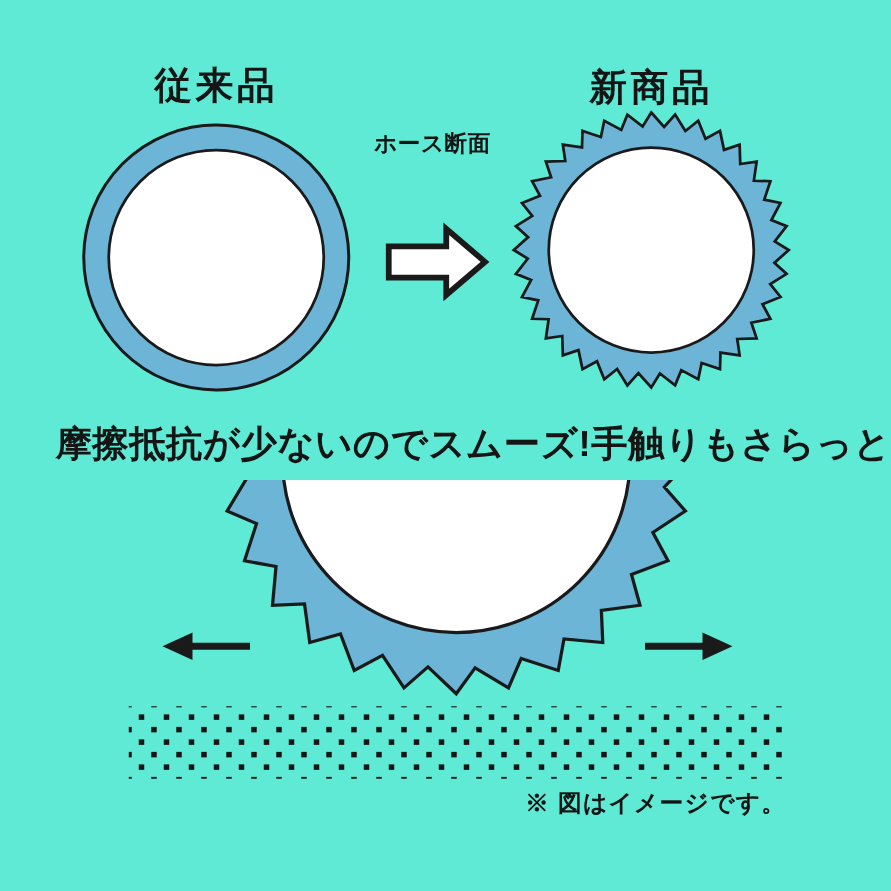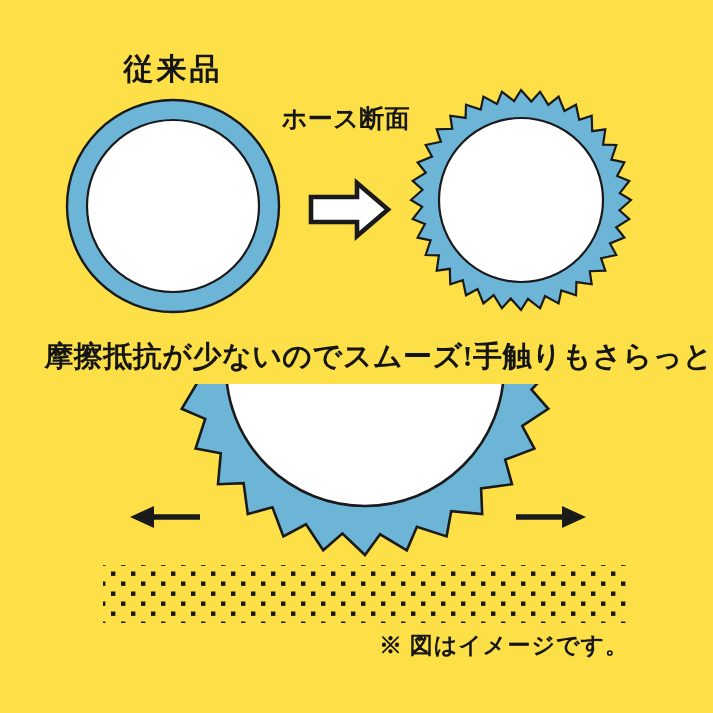--- a/index.html
+++ b/index.html
@@ -1,37 +1,37 @@
 <!DOCTYPE html>
 <html><head>
 <meta charset="utf-8">
 <style>
   html, body { margin: 0; padding: 0; background: #ffffff; }
   #stage {
     position: relative;
     width: 713px;
     height: 713px;
-    background: #fde047;
+    background: #5eead4;
     overflow: hidden;
-    font-family: Liberation Serif, serif;
+    font-family: Liberation Sans, sans-serif;
     color: #111111;
   }
   #diagram-svg { position: absolute; left: 0; top: 0; }
   .jp-label {
     position: absolute;
     font-weight: 700;
     color: #151515;
     white-space: nowrap;
     line-height: 1;
   }
   #label-old   { left: 173px; top: 54px;  transform: translateX(-50%); font-size: 30px; letter-spacing: 3px; }
   #label-new   { left: 521px; top: 56px;  transform: translateX(-50%); font-size: 30px; letter-spacing: 3px; }
-  #label-sect  { left: 346px; top: 106px; transform: translateX(-50%); font-size: 25px; letter-spacing: 0.5px; }
+  #label-sect  { left: 346px; top: 106px; transform: translateX(-50%); font-size: 18px; letter-spacing: 0.5px; }
   #benefit     { left: 0; right: 0; top: 342px; text-align: right; font-size: 29px; letter-spacing: 0.5px; }
-  #disclaimer  { right: 84px; top: 634px; font-size: 23px; letter-spacing: 1px; }
+  #disclaimer  { right: 84px; top: 634px; font-size: 19px; letter-spacing: 1px; }
 </style>
 </head>
 <body>
 
 <div id="stage">
 
   <svg id="diagram-svg" width="713" height="713" viewBox="0 0 713 713">
     <defs>
       <pattern id="dots" width="20" height="20" patternUnits="userSpaceOnUse">
         <rect x="1" y="1.5" width="4.4" height="4.4" fill="#161616"></rect>
@@ -65,17 +65,18 @@
     </g>
     <g stroke="#1a1a1a">
       <line x1="516" y1="517" x2="566" y2="517" stroke-width="5.5"></line>
       <polygon points="562,506 586,517 562,528" stroke="none" fill="#1a1a1a"></polygon>
     </g>
 
     <rect x="103" y="565" width="526" height="58" fill="url(#dots)"></rect>
   </svg>
 
   <div id="label-old" class="jp-label">従来品</div>
+  <div id="label-new" class="jp-label">新商品</div>
   <div id="label-sect" class="jp-label">ホース断面</div>
   <div id="benefit" class="jp-label">摩擦抵抗が少ないのでスムーズ!手触りもさらっと</div>
   <div id="disclaimer" class="jp-label">※ 図はイメージです。</div>
 
 </div>
 
 </body></html>

